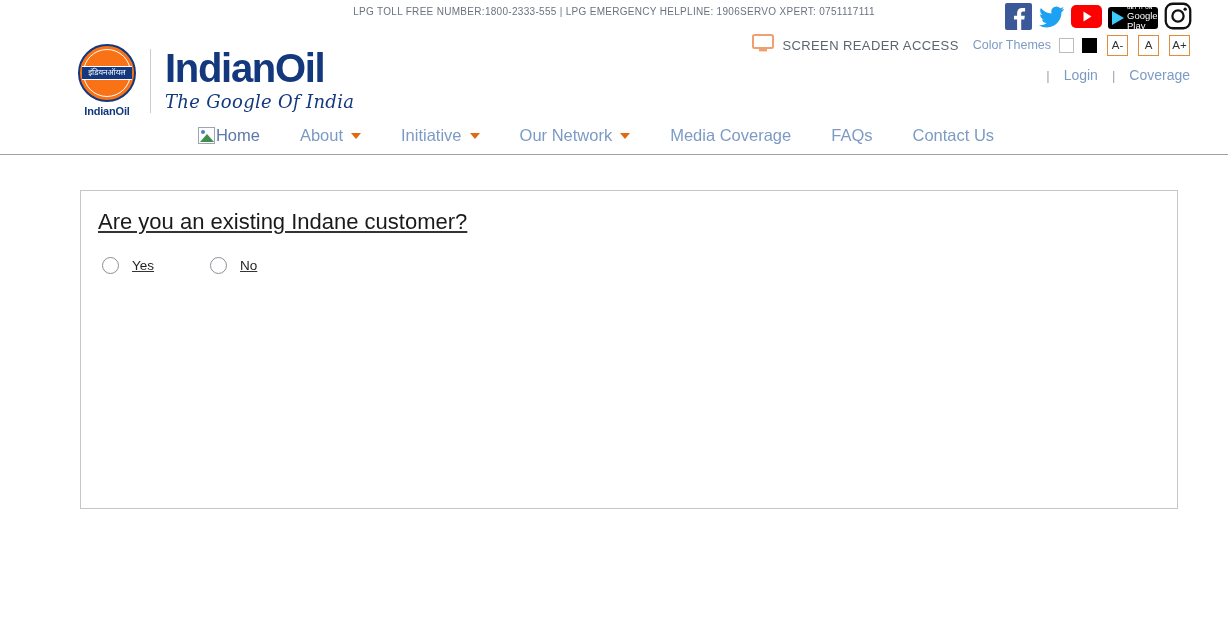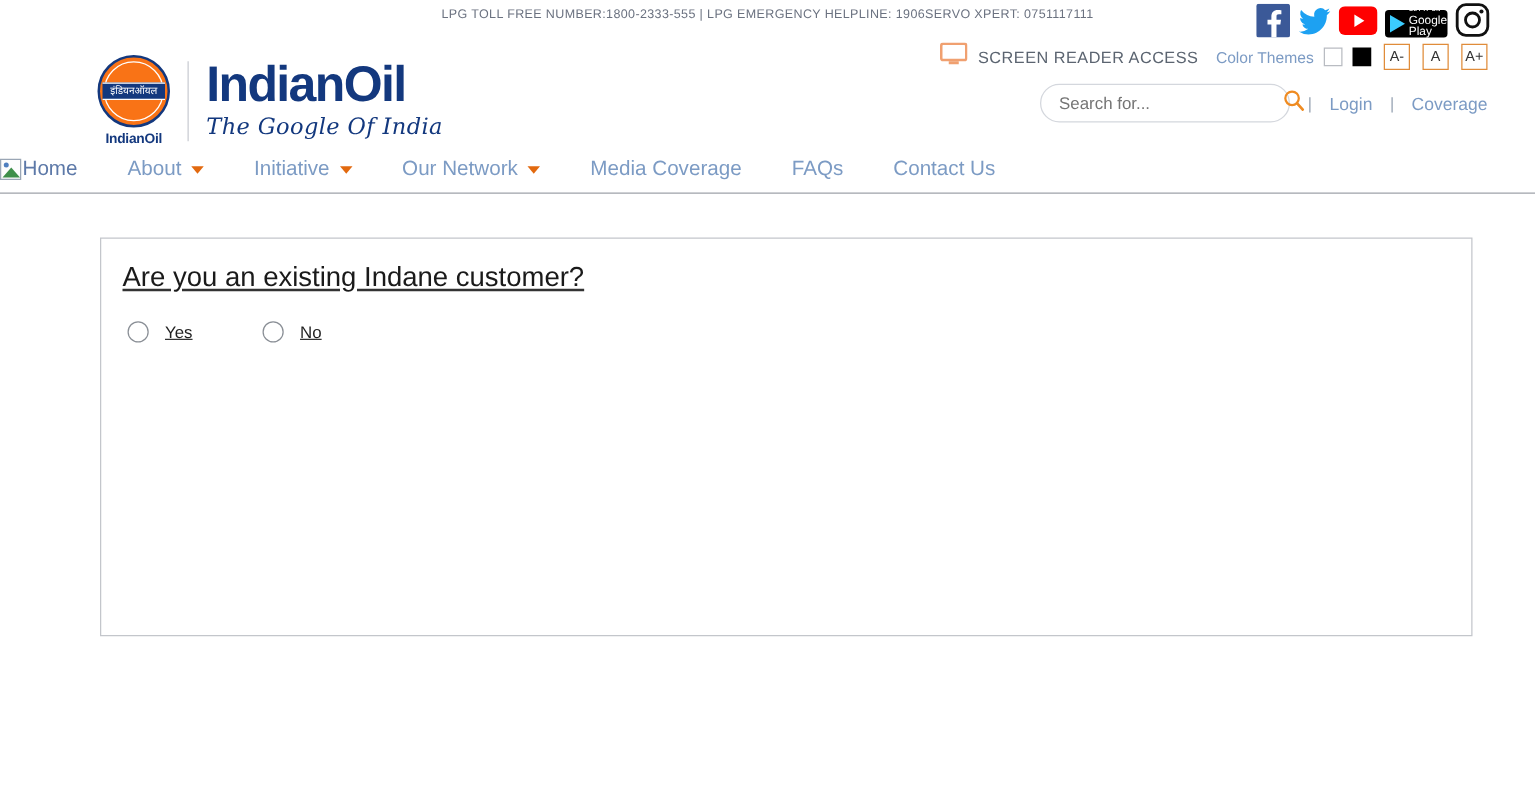--- a/index.html
+++ b/index.html
@@ -218,21 +218,21 @@
   .nav-bar {
     position: absolute;
     left: 0; right: 0; top: 117px;
     height: 38px;
     border-bottom: 1px solid #9ea2a9;
     box-sizing: border-box;
   }
   .nav-list {
     display: flex;
     align-items: center;
-    justify-content: flex-start;
+    justify-content: center;
     gap: 40px;
     padding-right: 36px;
     height: 100%;
     box-sizing: border-box;
   }
   .nav-item {
     display: flex;
     align-items: center;
     gap: 8px;
     font-size: 16.5px;
@@ -393,29 +393,20 @@
     <div class="logo-sub">IndianOil</div>
   </div>
   <div class="logo-divider"></div>
   <div>
     <div class="logo-name">IndianOil</div>
     <div class="logo-tag">The Google Of India</div>
   </div>
 </div>
 
 <div class="search-row">
-  <div class="search-box">
-    <input class="search-input" type="text" placeholder="Search for..." style="">
-    <span>
-      <svg width="18" height="18" viewBox="0 0 20 20">
-        <circle cx="8.5" cy="8.5" r="6" fill="none" stroke="#ef8b21" stroke-width="2"></circle>
-        <line x1="13" y1="13" x2="18" y2="18.5" stroke="#ef8b21" stroke-width="2.4" stroke-linecap="round"></line>
-      </svg>
-    </span>
-  </div>
   <span class="sep-pipe">|</span>
   <a class="acct-link">Login</a>
   <span class="sep-pipe">|</span>
   <a class="acct-link">Coverage</a>
 </div>
 
 <nav class="nav-bar">
   <div class="nav-list">
 
     <div class="nav-item home">

